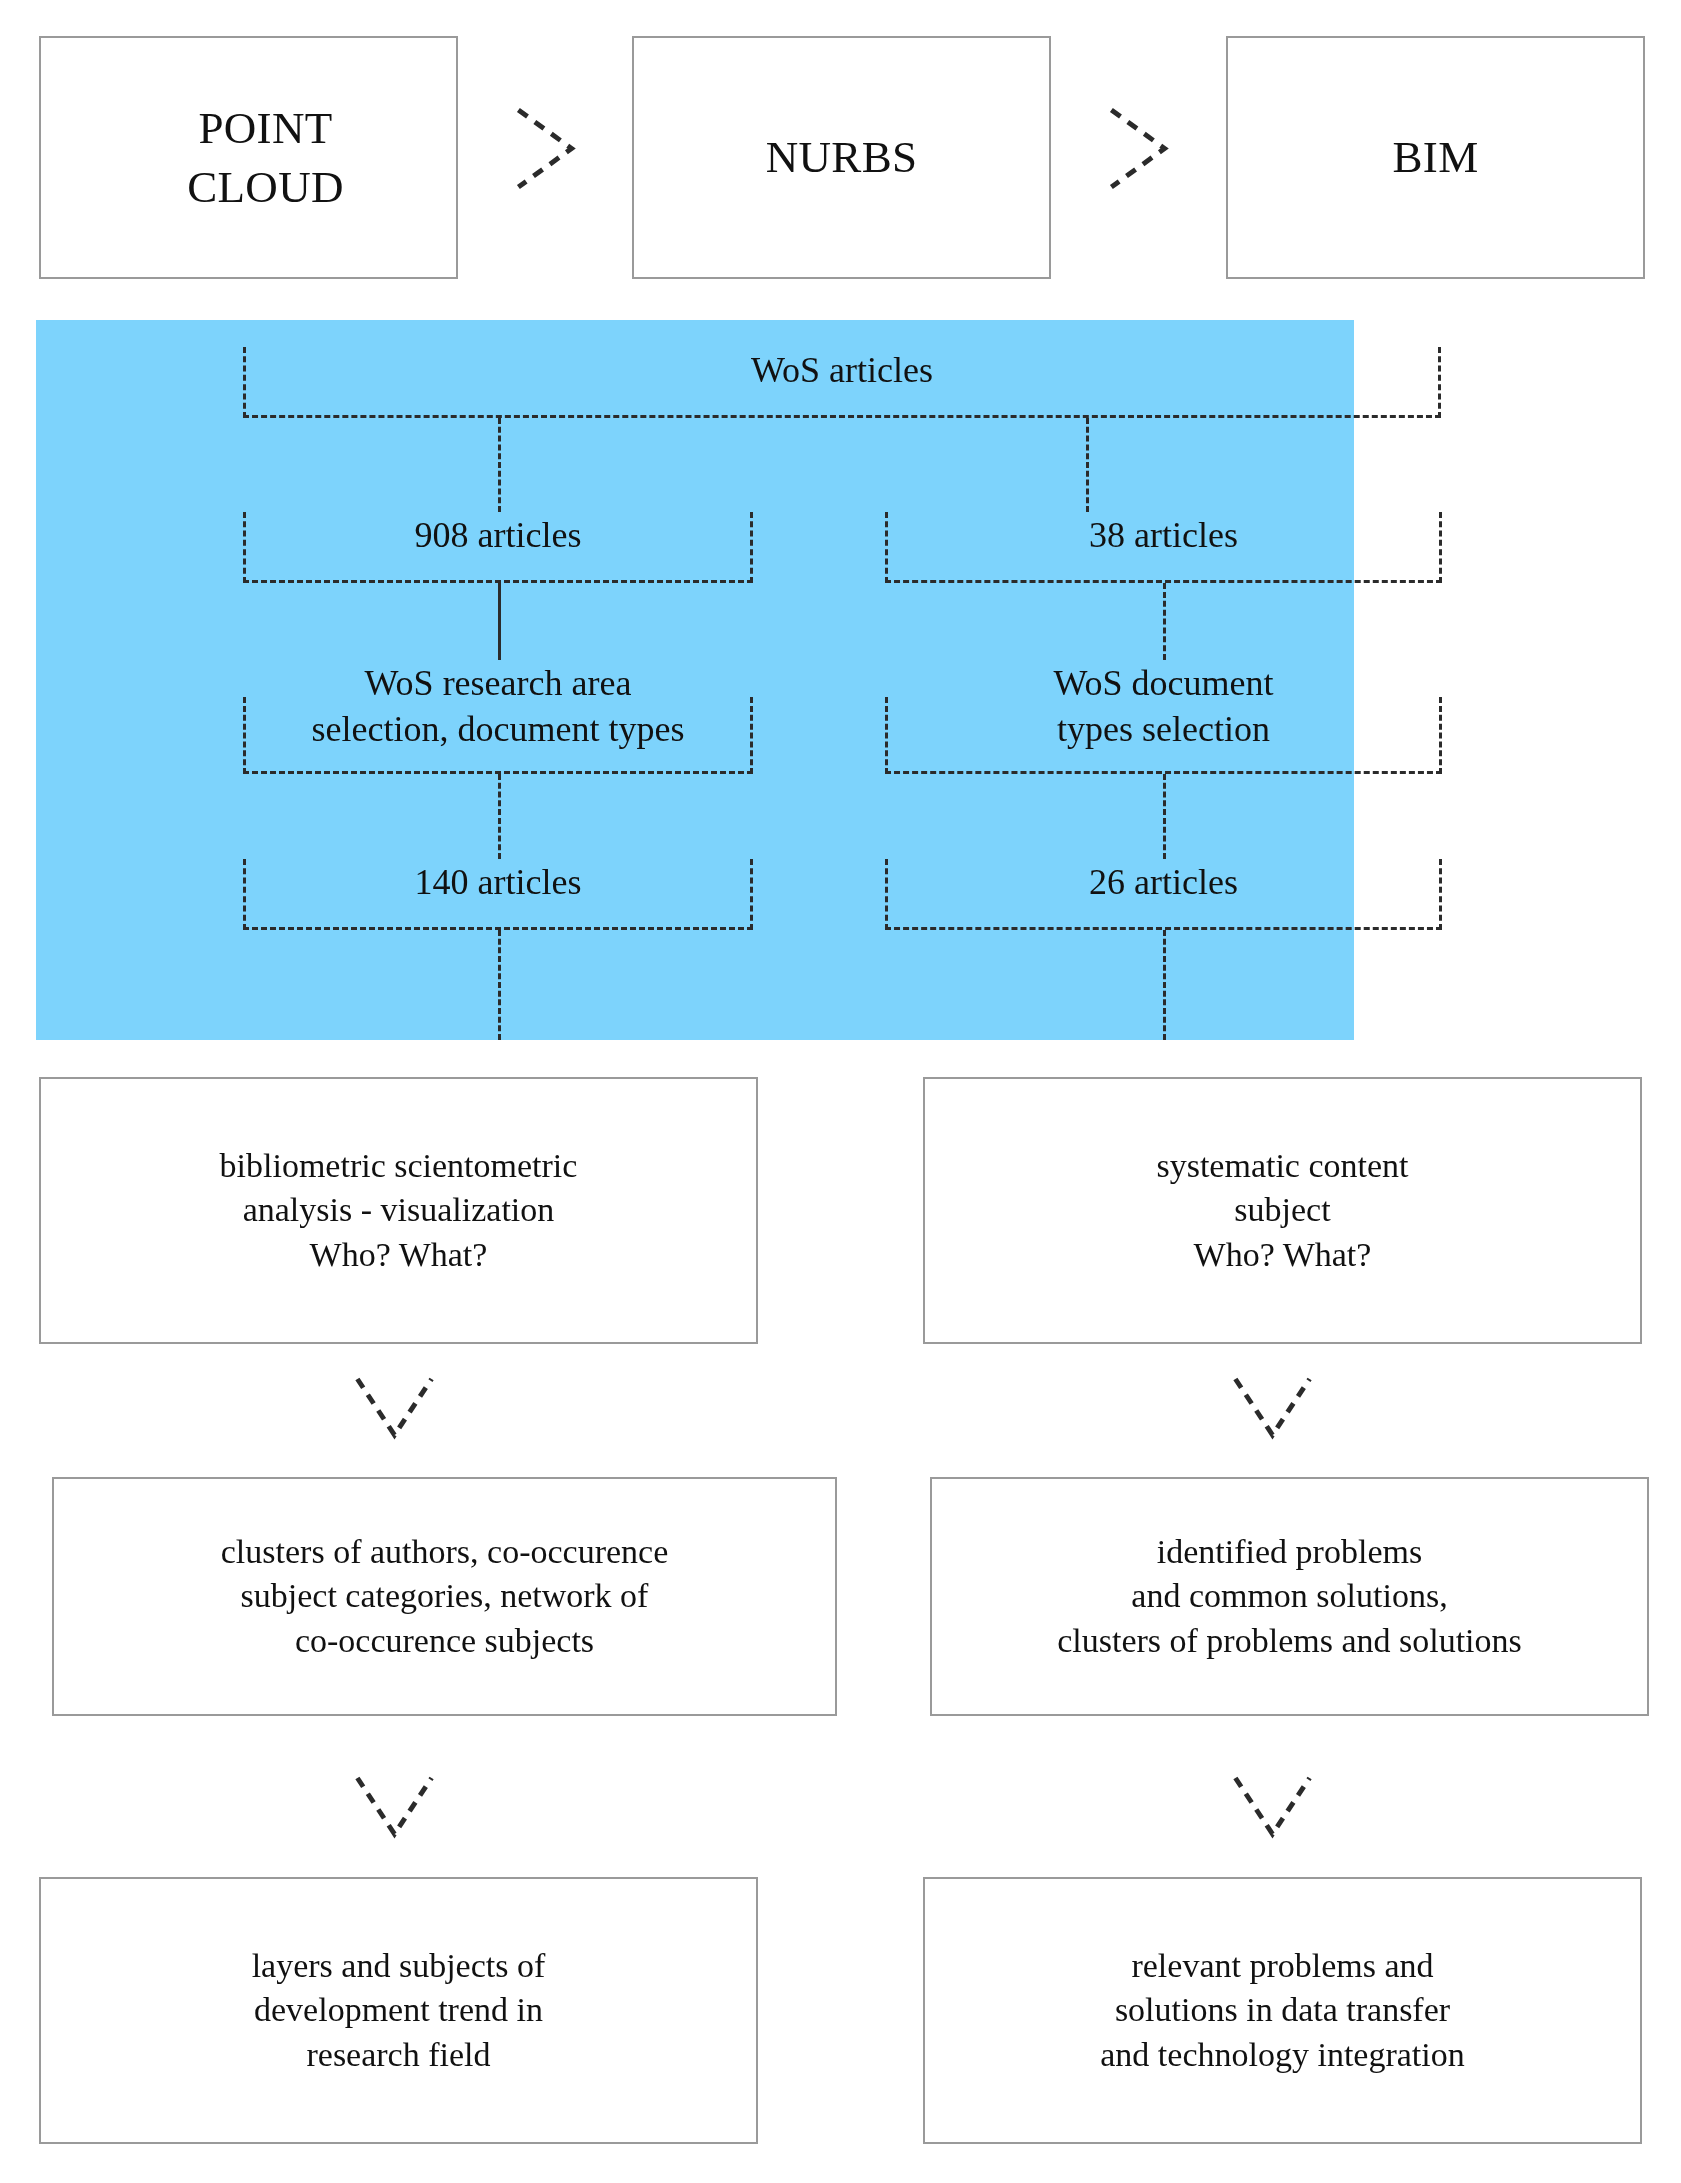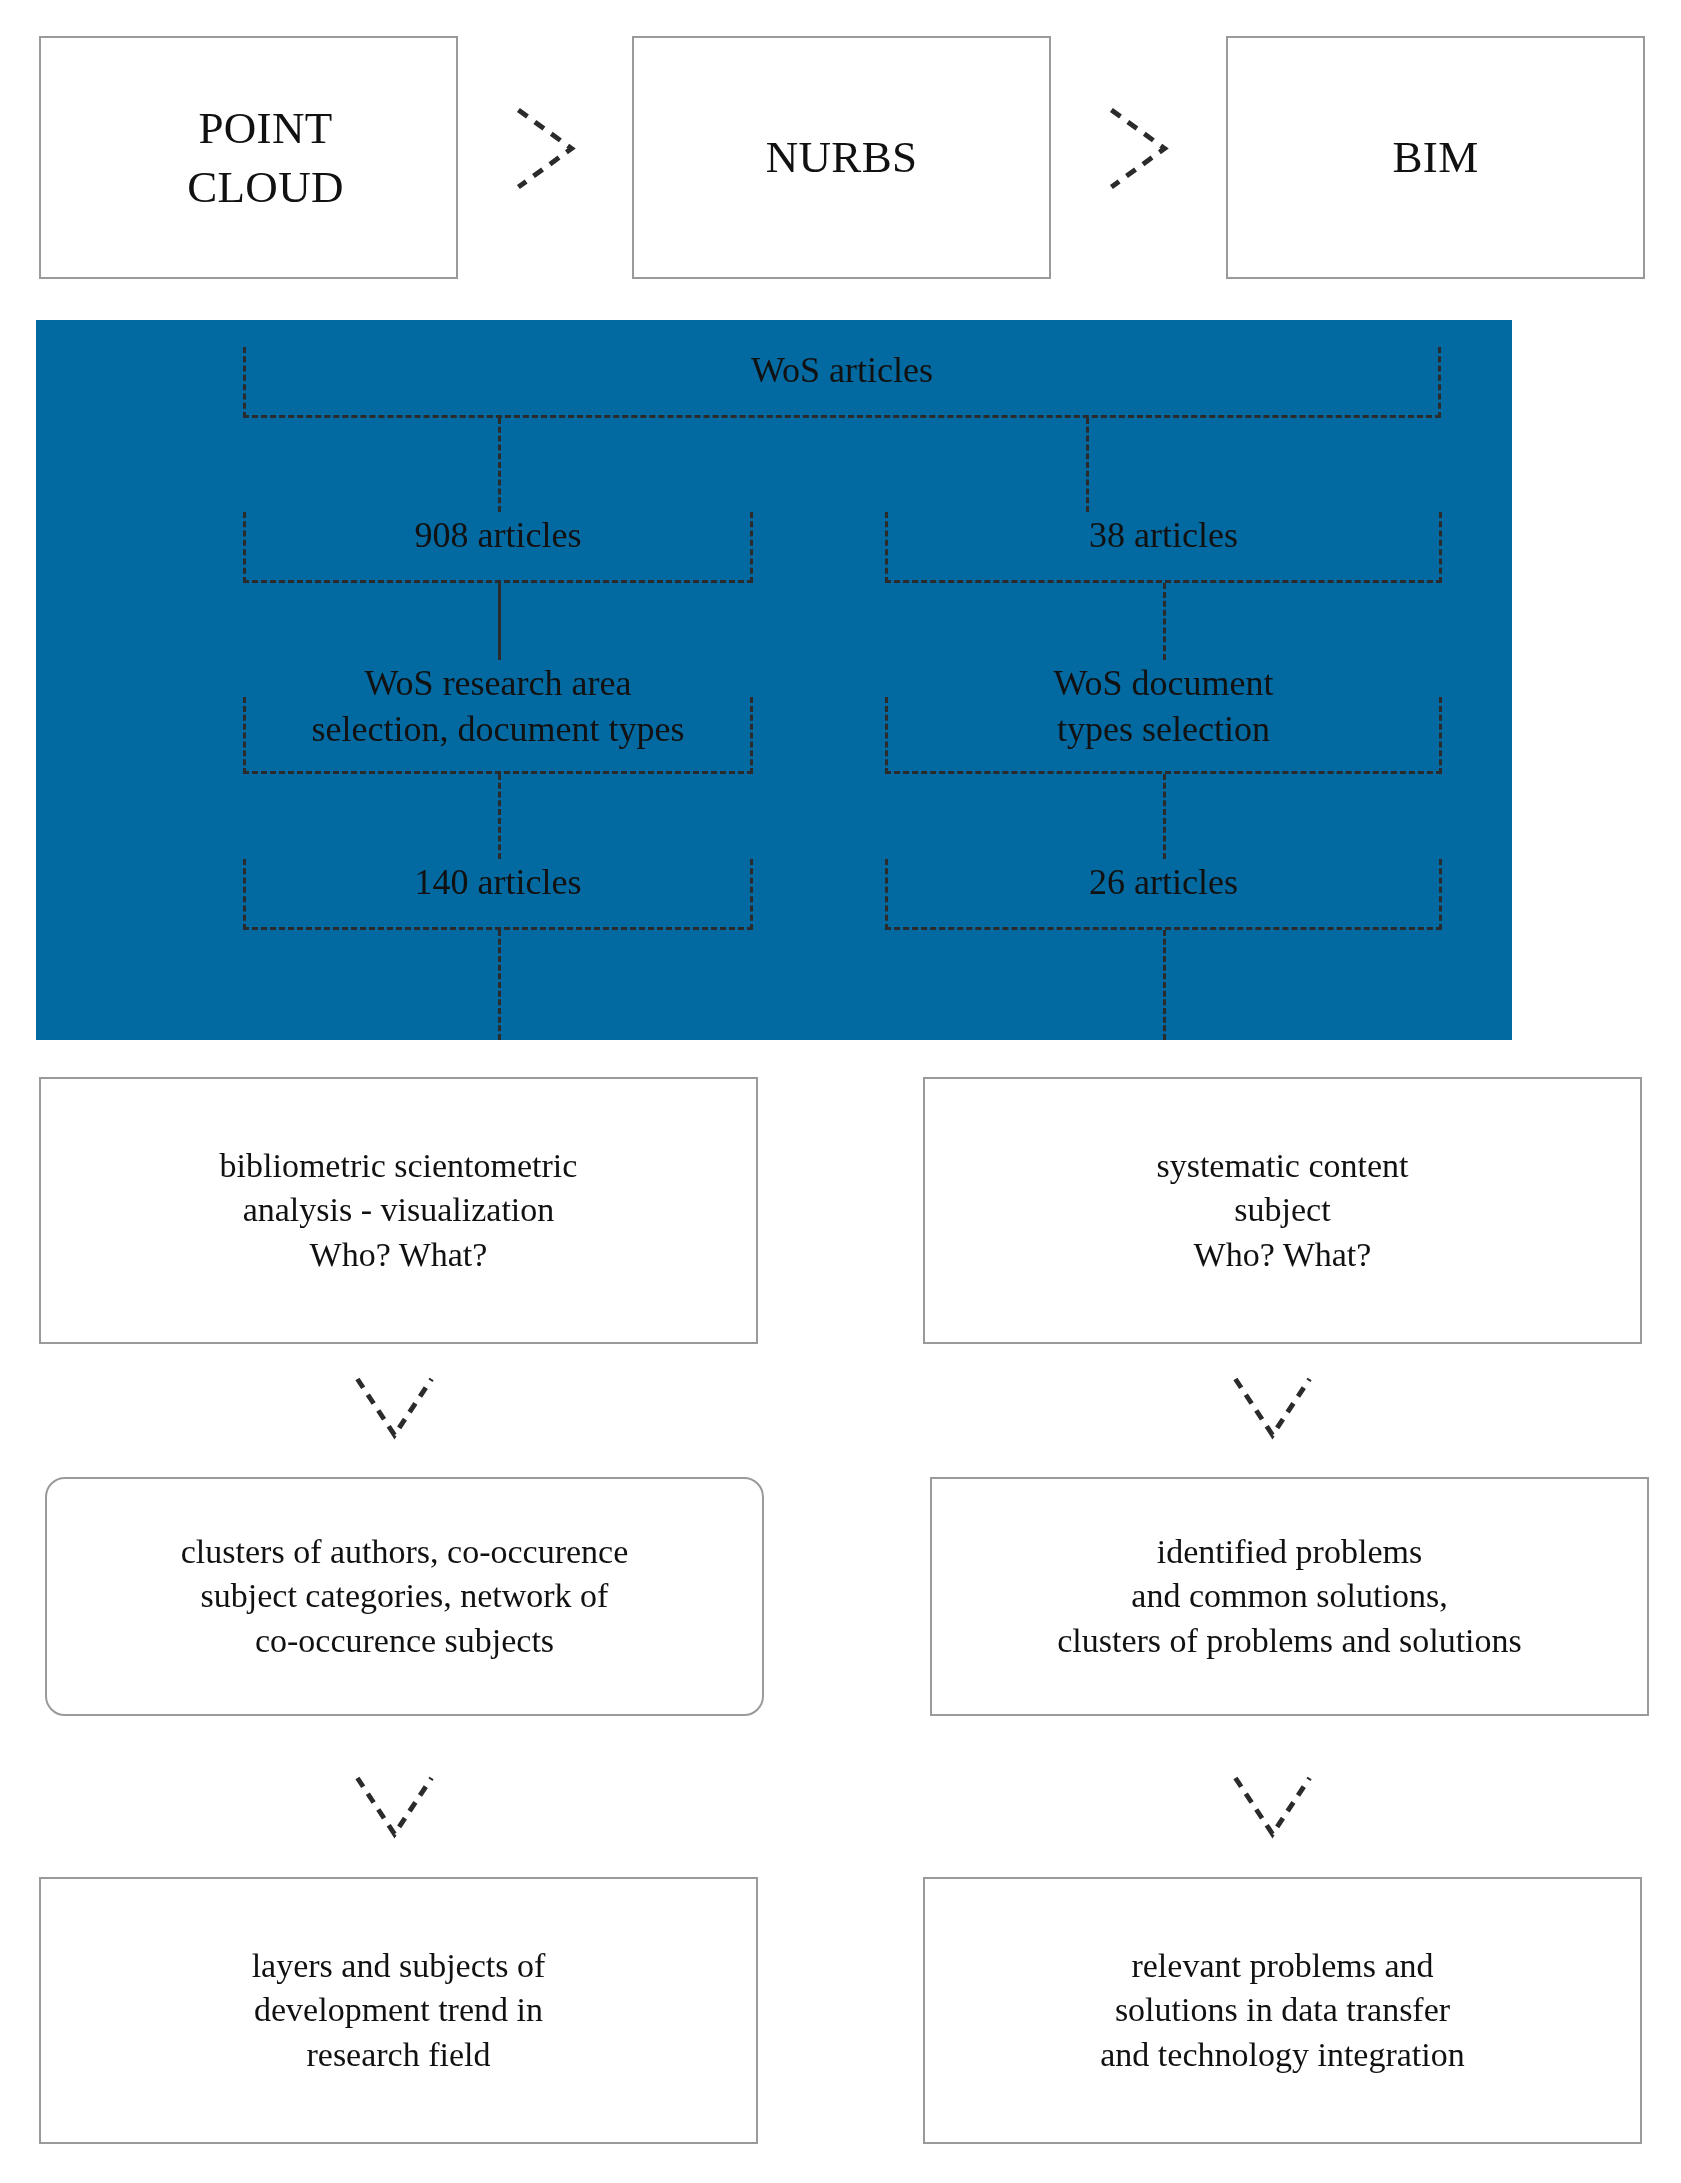--- a/index.html
+++ b/index.html
@@ -36,23 +36,23 @@
   .box .lines div { white-space: nowrap; }
 
   
   .top-box { font-size: 45px; letter-spacing: 0.3px; }
 
   
   #grey-panel {
     position: absolute;
     left: 36px;
     top: 320px;
-    width: 1476px;
+    width: 1318px;
     height: 720px;
-    background: #0369a1;
+    background: #7dd3fc;
   }
 
   
   .bracket {
     position: absolute;
     box-sizing: border-box;
     border-left: 3.5px dashed #2b2b2b;
     border-right: 3.5px dashed #2b2b2b;
     border-bottom: 3.5px dashed #2b2b2b;
     border-top: 0;
@@ -165,21 +165,21 @@
     <div>Who? What?</div>
   </div>
 </div>
 
 <div class="chev" style="left:349px; top:1372px; width:91px; height:77px;">
   <svg width="91" height="77" viewBox="0 0 130 110">
     <polyline points="12,10 65,90 118,10" fill="none" stroke="#2b2b2b" stroke-width="7" stroke-dasharray="15 12" stroke-linecap="butt"></polyline>
   </svg>
 </div>
 
-<div class="box lower-box" style="left:45px; top:1477px; width:719px; height:239px;border-radius:20px;">
+<div class="box lower-box" style="left:52px; top:1477px; width:785px; height:239px;">
   <div class="lines">
     <div>clusters of authors, co-occurence</div>
     <div>subject categories, network of</div>
     <div>co-occurence subjects</div>
   </div>
 </div>
 
 <div class="chev" style="left:349px; top:1771px; width:91px; height:77px;">
   <svg width="91" height="77" viewBox="0 0 130 110">
     <polyline points="12,10 65,90 118,10" fill="none" stroke="#2b2b2b" stroke-width="7" stroke-dasharray="15 12" stroke-linecap="butt"></polyline>

